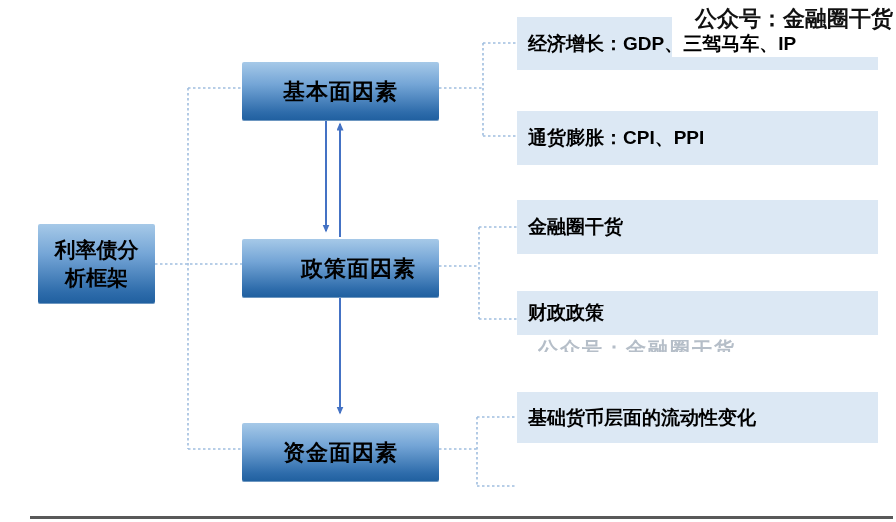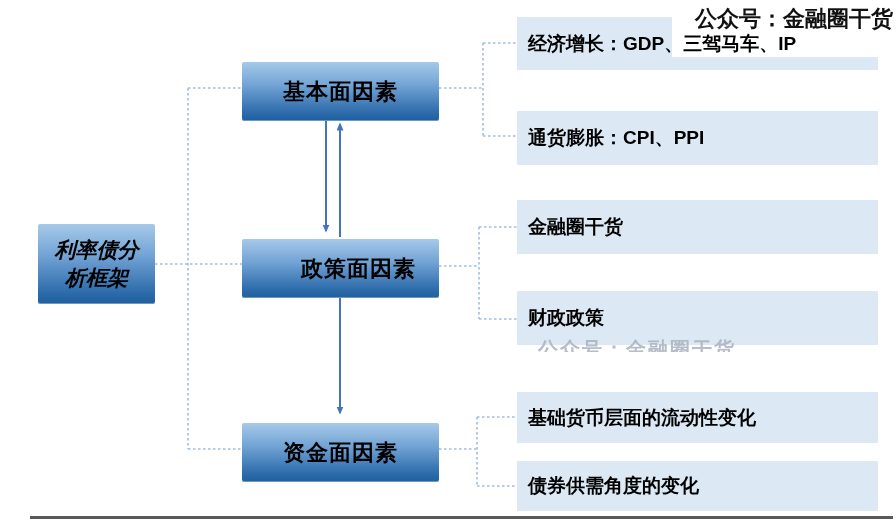--- a/index.html
+++ b/index.html
@@ -15,37 +15,37 @@
   
   .node {
     position: absolute;
     background: linear-gradient(180deg, #a6c9e8 0%, #74a5d6 38%, #2e6cab 85%, #1f5f9f 100%);
     border-radius: 2px;
     display: flex; align-items: center; justify-content: center;
     color: #000; font-weight: bold; text-align: center;
     box-shadow: inset 0 -1px 0 rgba(255,255,255,.35);
   }
   .node-root { left: 38px;  top: 224px; width: 117px; height: 80px; font-size: 21px; line-height: 1.35; }
-  .node-root .wrap { width: 96px; word-break: break-all; font-style: italic; }
+  .node-root .wrap { width: 96px; word-break: break-all; }
   .node-mid  { left: 242px; width: 197px; height: 59px; font-size: 22px; letter-spacing: 1px; }
   .node-mid-1 { top: 62px; }
   .node-mid-2 { top: 239px; padding-left: 36px; }
   .node-mid-3 { top: 423px; }
 
   
   .leaf {
     position: absolute; left: 517px; width: 361px;
     background: #dce8f4;
     display: flex; align-items: center;
   }
   .leaf .lbl { position: relative; z-index: 2; padding-left: 11px; font-weight: bold; font-size: 19px; color: #000; white-space: nowrap; }
   .leaf-1 { top: 17px;  height: 53px; }
   .leaf-2 { top: 111px; height: 54px; }
   .leaf-3 { top: 200px; height: 54px; }
-  .leaf-4 { top: 291px; height: 54px; }
+  .leaf-4 { top: 291px; height: 44px; }
   .leaf-5 { top: 392px; height: 51px; }
   .leaf-6 { top: 461px; height: 50px; }
 
   
   .white-patch { position: absolute; left: 672px; top: 0; width: 224px; height: 57px; background: #ffffff; z-index: 1; }
 
   .account-title {
     position: absolute; right: 3px; top: 4px; z-index: 3;
     font-size: 22px; font-weight: bold; color: #111; white-space: nowrap;
   }
@@ -129,23 +129,20 @@
   </div>
   <div class="leaf leaf-3">
     <span class="lbl">金融圈干货</span>
   </div>
   <div class="leaf leaf-4">
     <span class="lbl">财政政策</span>
   </div>
   <div class="leaf leaf-5">
     <span class="lbl">基础货币层面的流动性变化</span>
   </div>
-  <div class="leaf leaf-6">
-    <span class="lbl">债券供需角度的变化</span>
-  </div>
 
   <div class="white-patch"></div>
   <div class="account-title">公众号：金融圈干货</div>
 
   <div class="ghost">公众号：金融圈干货</div>
 
   <div class="footer-bar"></div>
 
 </div>
 

